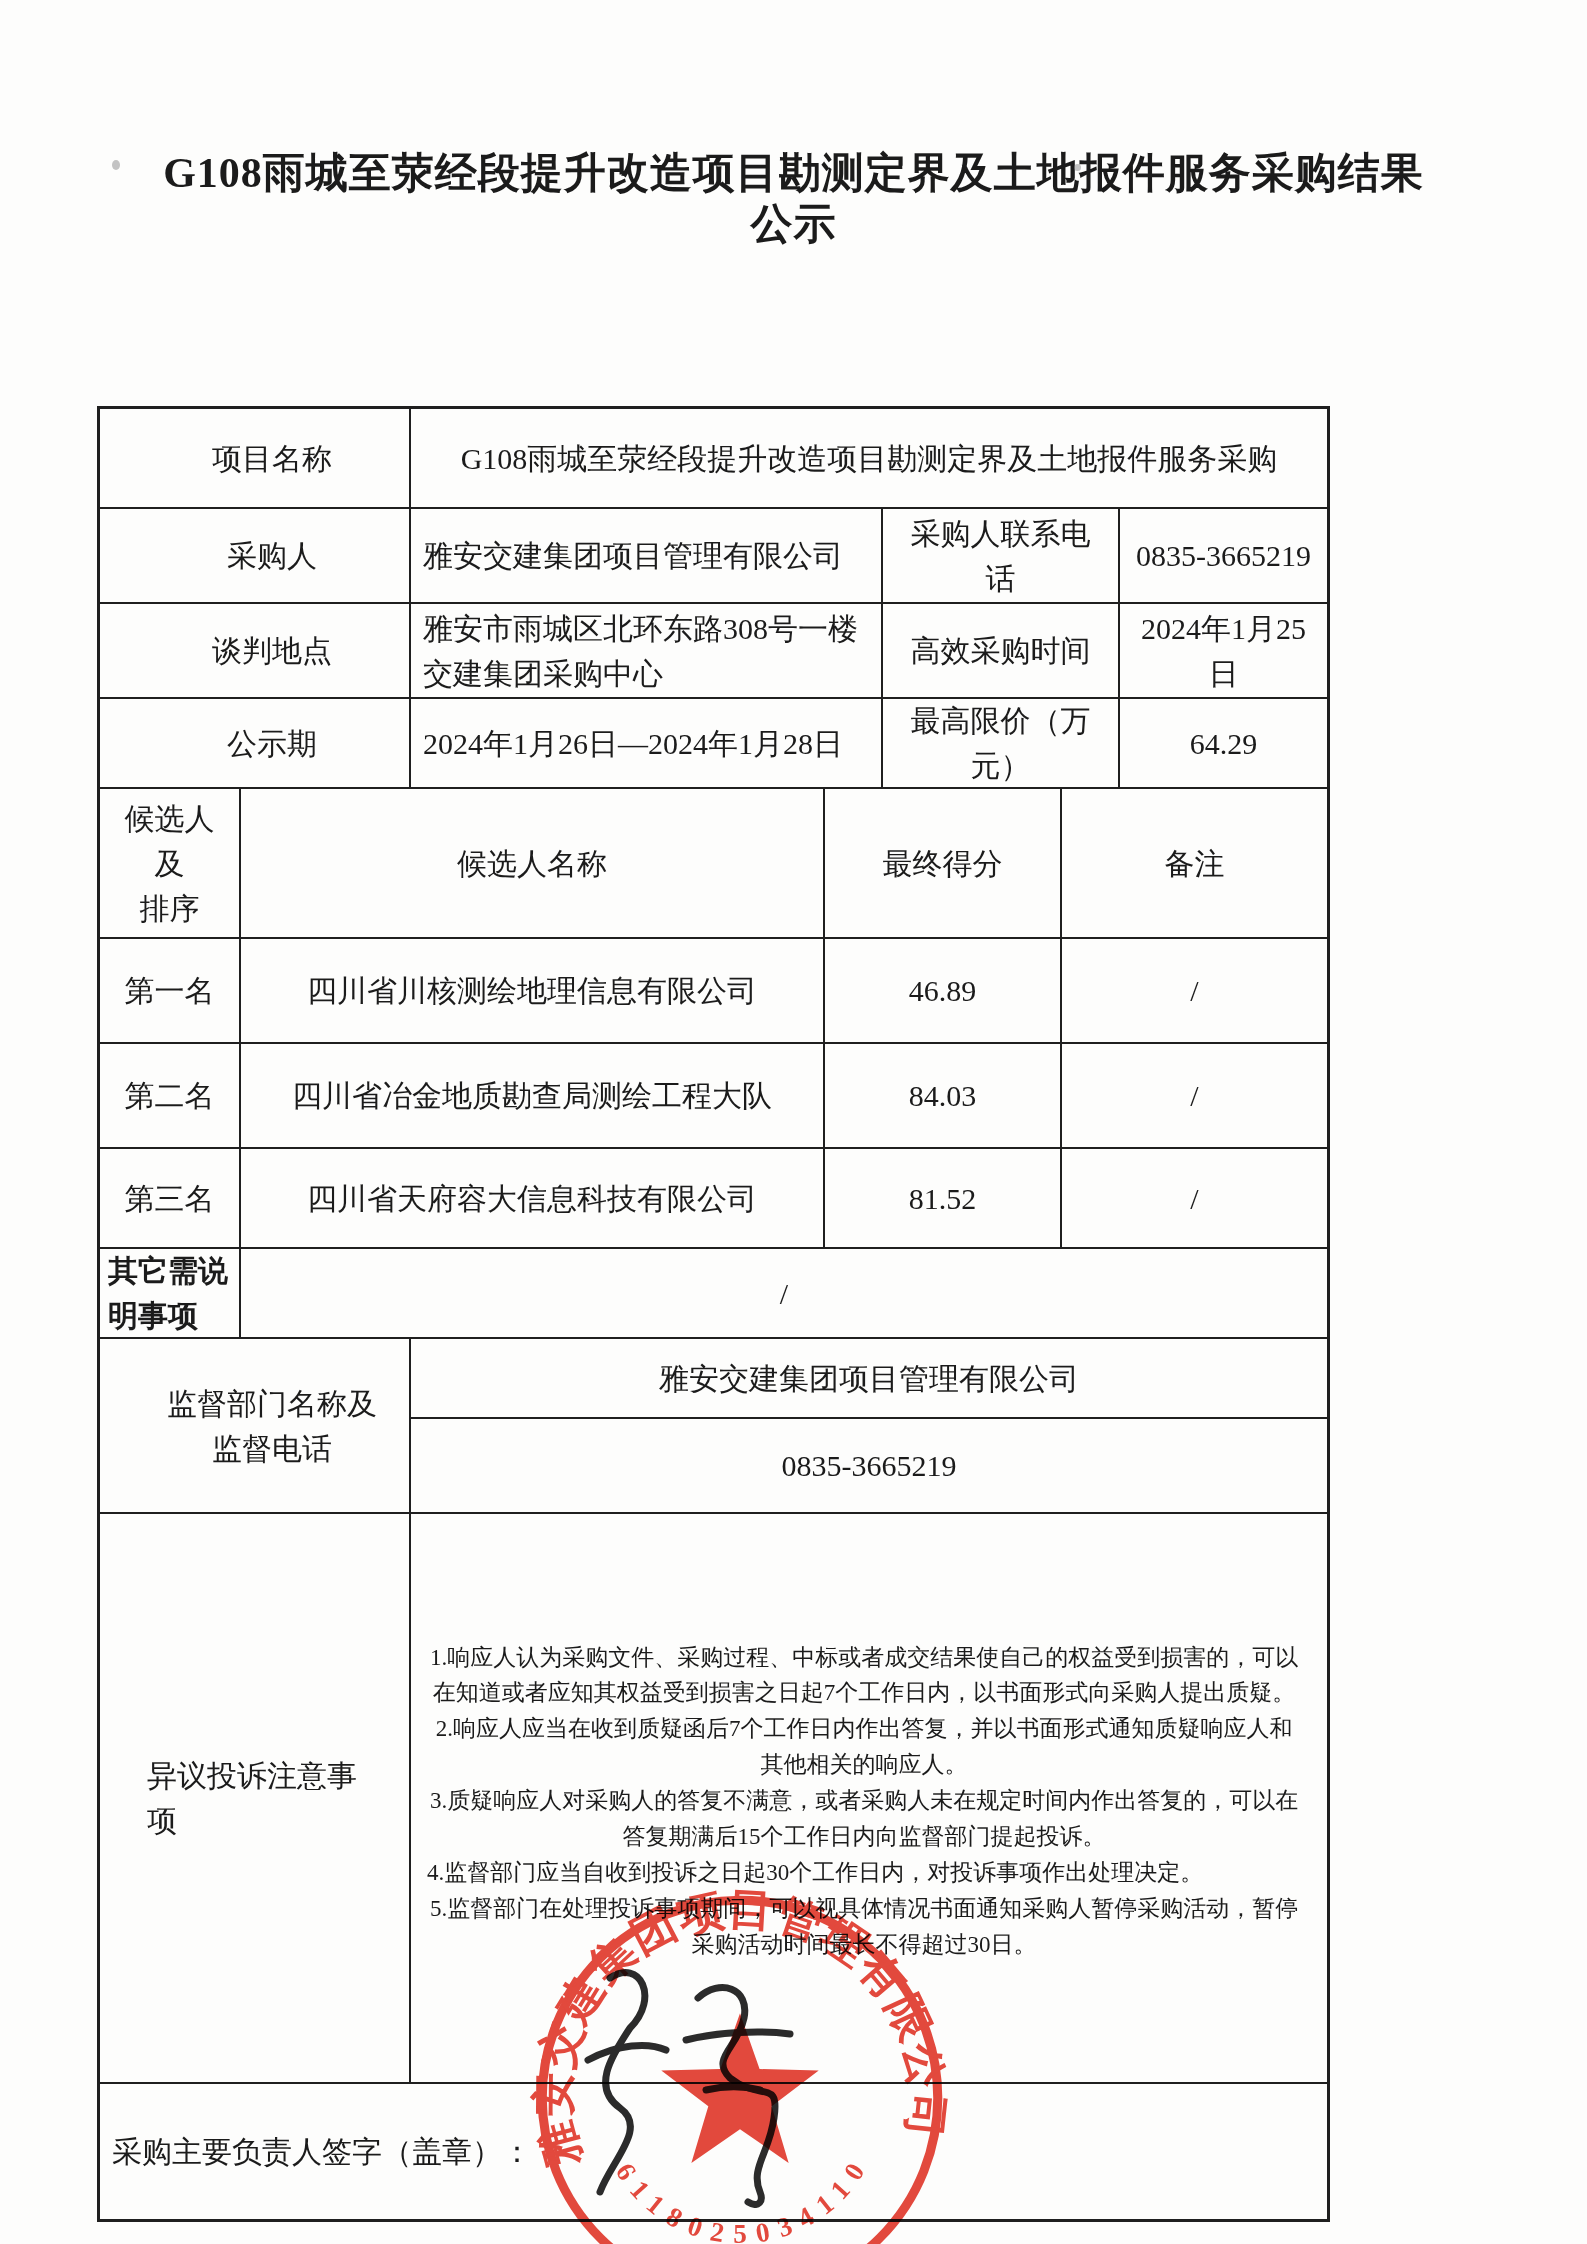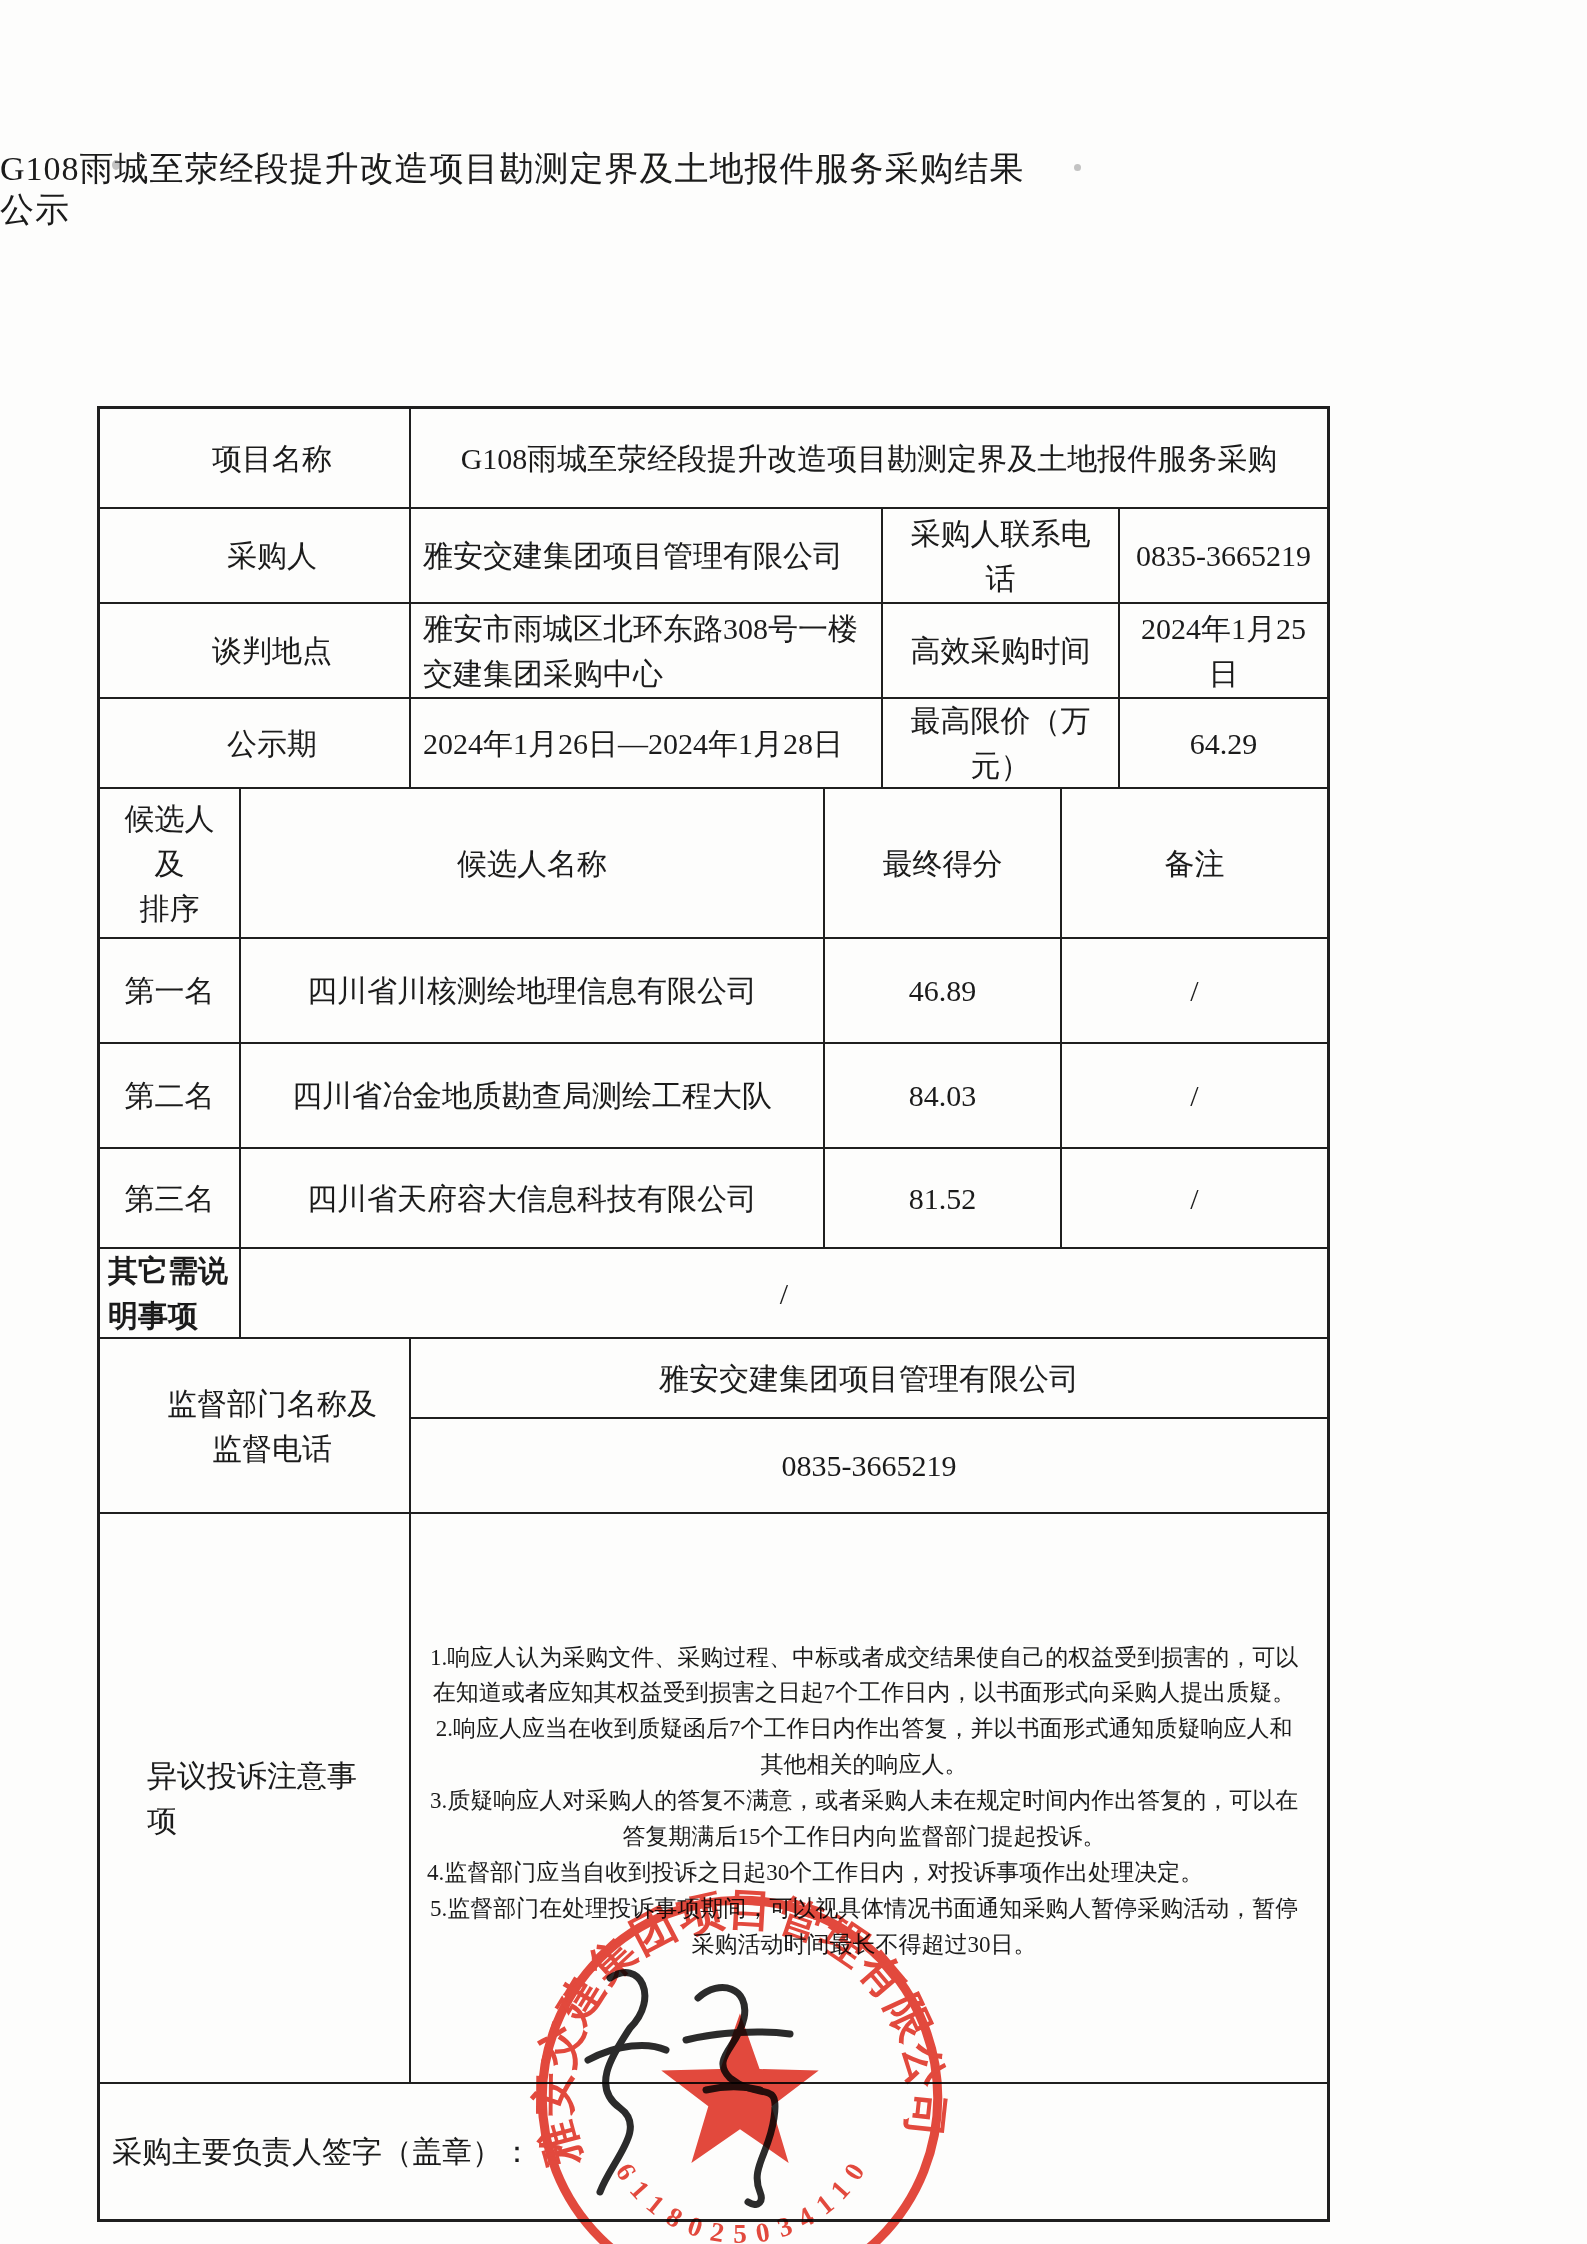--- a/index.html
+++ b/index.html
@@ -7,22 +7,22 @@
     width:1587px;height:2244px;
     background:#fdfdfc;
     font-family:"Liberation Serif","DejaVu Serif",serif;
     color:#1b1b1b;
     overflow:hidden;
     position:relative;
   }
   .page{position:relative;width:1587px;height:2244px;}
   .title{
     margin:148px 0 0 0;
-    text-align:left;
-    font-size:34px;font-weight:normal;
+    text-align:center;
+    font-size:42px;font-weight:bold;
     line-height:1.22;letter-spacing:1px;
     white-space:pre-line;
   }
   .tbl{
     position:absolute;left:97px;top:258px;width:1233px;
     border:3px solid #1f1f1f;box-sizing:border-box;
     font-size:30px;
   }
   .row{display:flex;border-bottom:2px solid #1f1f1f;box-sizing:border-box;}
   .row:last-child{border-bottom:none;}

